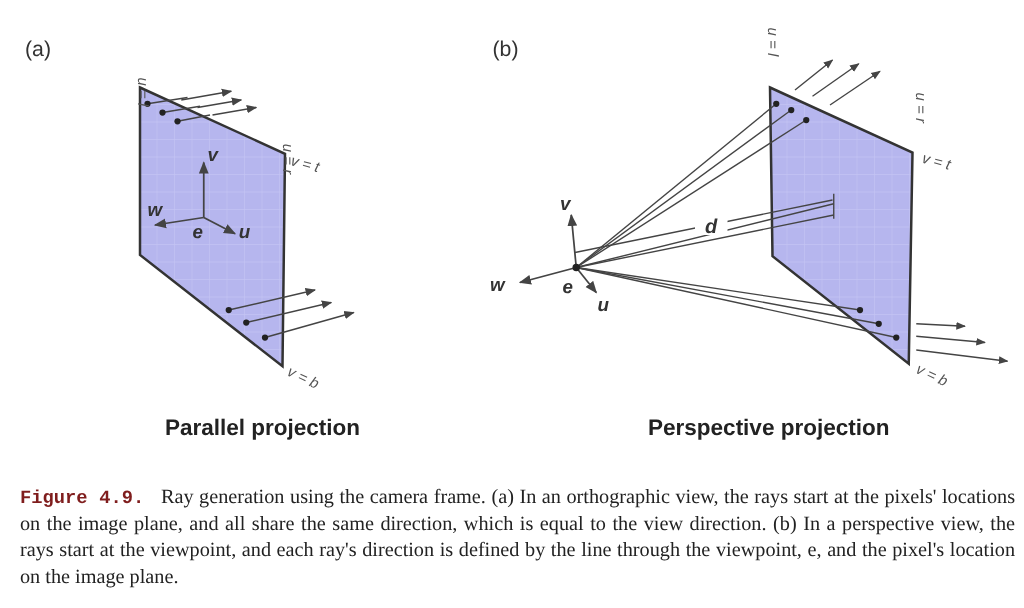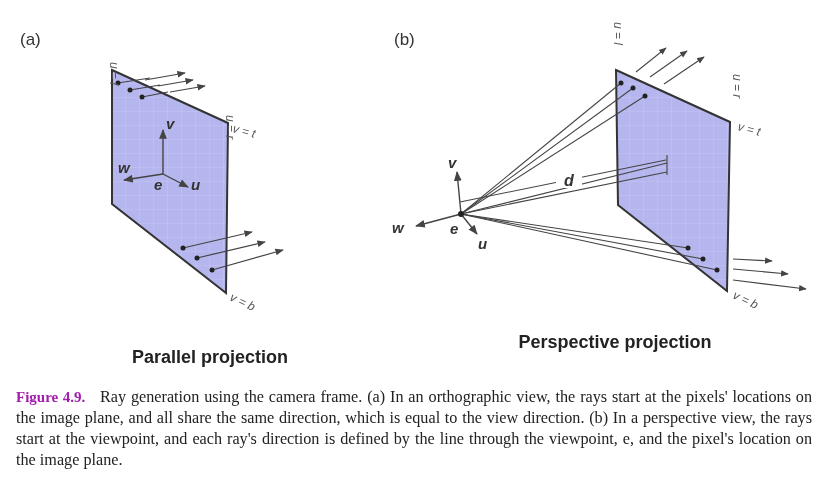--- a/index.html
+++ b/index.html
@@ -3,21 +3,21 @@
 <meta charset="utf-8">
 <style>
   html, body { margin: 0; padding: 0; background: #ffffff; }
   body { width: 819px; height: 486px; position: relative; overflow: hidden; font-family: "Liberation Sans", sans-serif; }
   #fig { position: absolute; left: 0; top: 0; }
   .panel-label { position: absolute; font-family: "Liberation Sans", sans-serif; font-size: 17px; color: #333; }
   .subtitle { position: absolute; text-align: center; font-family: "Liberation Sans", sans-serif; color: #222; }
   .subtitle .t1 { font-size: 18px; font-weight: bold; line-height: 22px; }
   .subtitle .t2 { font-size: 17px; line-height: 21px; }
   .caption { position: absolute; left: 16px; top: 387px; width: 796px; font-family: "Liberation Serif", serif; font-size: 16.2px; line-height: 21px; color: #222; text-align: justify; }
-  .caption .figno { font-family: Liberation Serif, serif; font-weight: bold; color: #a21caf; font-size: 15px; }
+  .caption .figno { font-family: Liberation Mono, monospace; font-weight: bold; color: #7f1d1d; font-size: 15px; }
   .axis-label { font-family: "Liberation Sans", sans-serif; font-style: italic; font-weight: bold; fill: #333; }
   .edge-label { font-family: "Liberation Sans", sans-serif; font-style: italic; fill: #555; font-size: 12px; }
 </style>
 </head>
 <body>
 
 <svg id="fig" width="819" height="380" viewBox="0 0 819 380">
   <defs>
     <marker id="arr" viewBox="0 0 10 10" refX="9" refY="5" markerWidth="7" markerHeight="7" orient="auto-start-reverse">
       <path d="M0,1 L10,5 L0,9 z" fill="#444"></path>
@@ -126,21 +126,21 @@
     <text class="edge-label" transform="translate(614,22) rotate(90)">u = l</text>
     <text class="edge-label" transform="translate(733,74) rotate(90)">u = r</text>
     <text class="edge-label" transform="translate(737,130) rotate(15)">v = t</text>
     <text class="edge-label" transform="translate(732,298) rotate(25)">v = b</text>
   </g>
 </svg>
 
 <div class="panel-label" style="left:20px; top:30px;">(a)</div>
 <div class="panel-label" style="left:394px; top:30px;">(b)</div>
 
-<div class="subtitle" style="left:60px; top:346px; width:300px;">
+<div class="subtitle" style="left:60px; top:331px; width:300px;">
   <div class="t1">Parallel projection</div>
 </div>
 <div class="subtitle" style="left:465px; top:331px; width:300px;">
   <div class="t1">Perspective projection</div>
 </div>
 
 <div class="caption">
   <span class="figno">Figure 4.9.</span>&nbsp;&nbsp;
   <span>Ray generation using the camera frame. (a) In an orthographic view, the rays start at the pixels' locations on the image plane, and all share the same direction, which is equal to the view direction. (b) In a perspective view, the rays start at the viewpoint, and each ray's direction is defined by the line through the viewpoint, e, and the pixel's location on the image plane.</span>
 </div>

